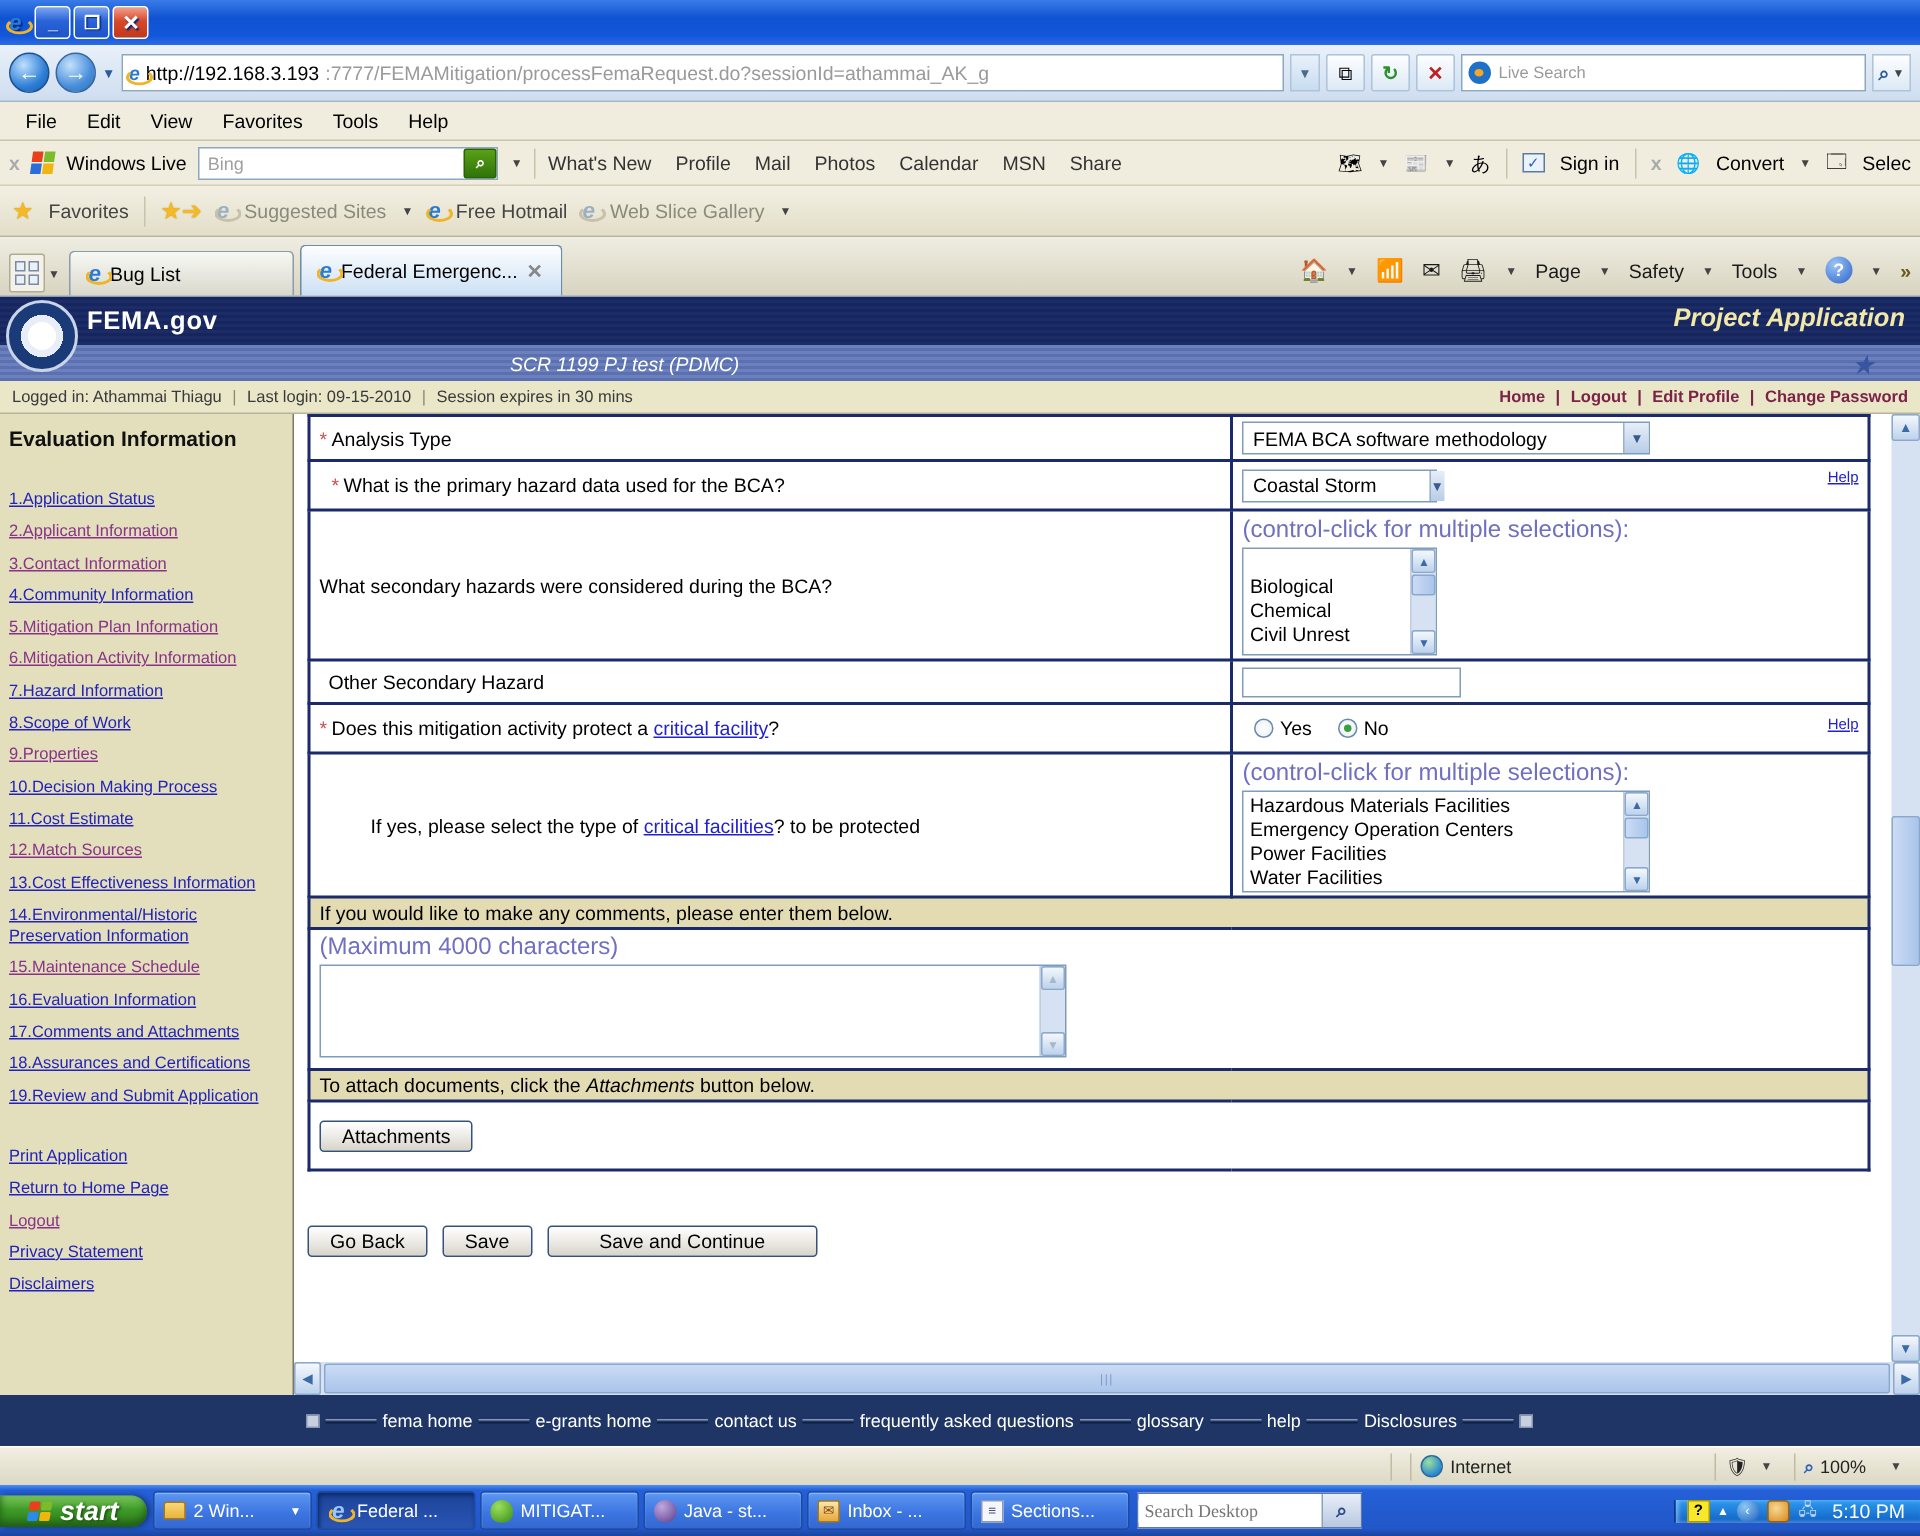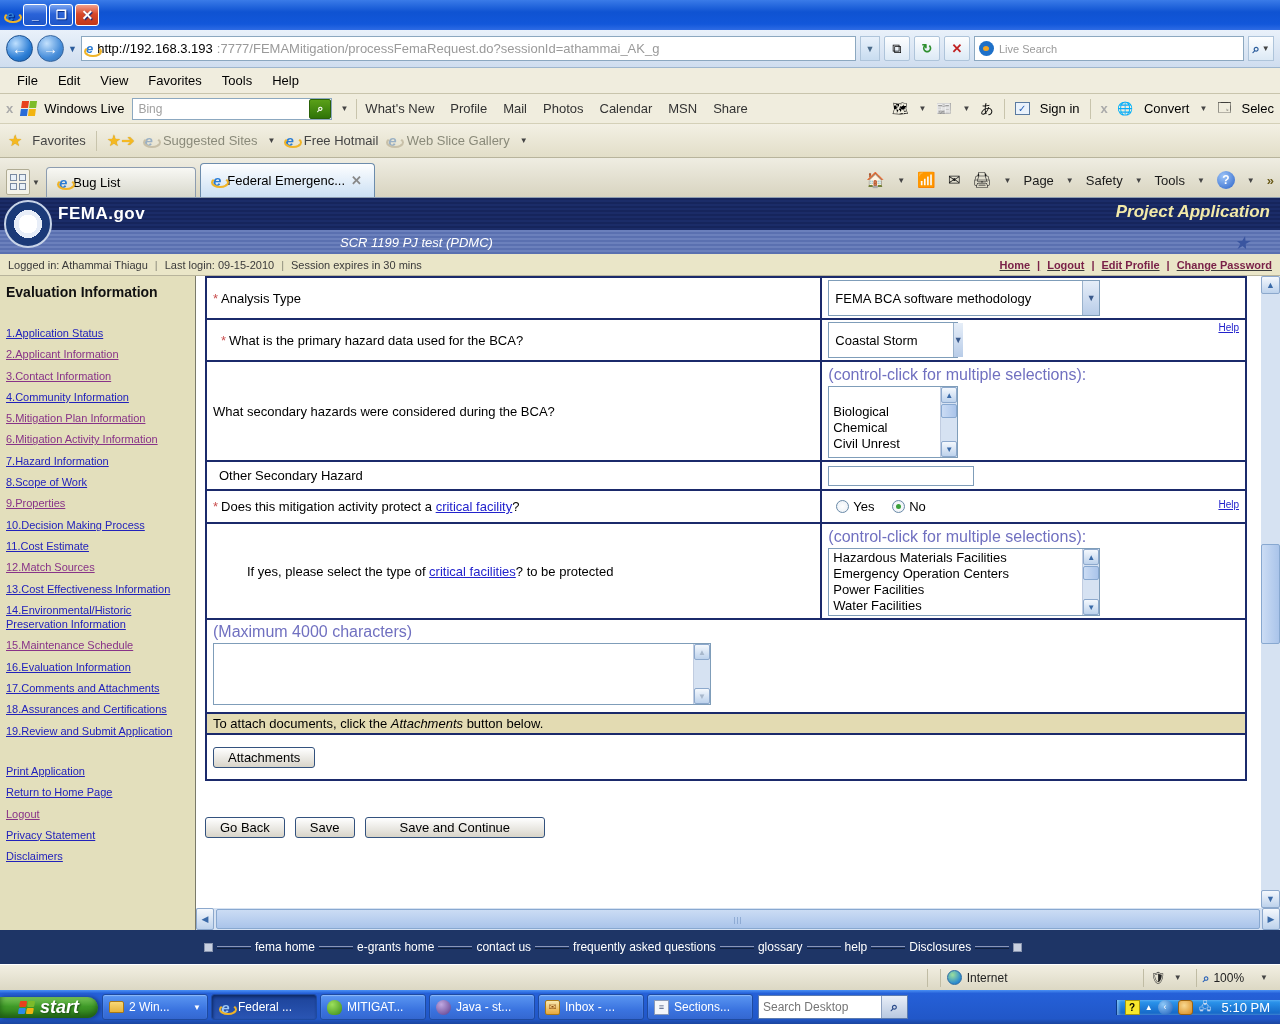--- a/index.html
+++ b/index.html
@@ -83,21 +83,21 @@
   
   .fema-band1 { height:32px; background:repeating-linear-gradient(180deg,#16255C 0 2px,#1B2C68 2px 4px); display:flex; align-items:center; position:relative; color:#fff; }
   .fema-logo { position:absolute; left:4px; top:2px; width:48px; height:48px; border-radius:50%; background:radial-gradient(circle,#FFFFFF 0 30%,#E8EEF8 30% 45%, #1B3A78 45% 72%, #FFF 72% 78%, #1B3A78 78%); border:2px solid #C8D4E8; z-index:5; }
   .fema-brand { margin-left:58px; font-size:17px; font-weight:bold; color:#FFF; letter-spacing:.5px; }
   .proj-title { position:absolute; right:10px; top:4px; font-size:17px; font-weight:bold; font-style:italic; color:#F2E9A8; }
   .fema-band2 { height:24px; background:repeating-linear-gradient(180deg,#6B80BC 0 2px,#5A70B0 2px 4px); color:#FFF; font-style:italic; font-size:13px; display:flex; align-items:center; position:relative; }
   .fema-band2 .sub { margin-left:340px; }
   .band2-star { position:absolute; right:30px; top:2px; color:#3A55A0; font-size:18px; }
   .loginbar { height:22px; background:#EAE6C8; border-bottom:1px solid #B8B49C; display:flex; align-items:center; font-size:11px; color:#3A3A3A; padding:0 8px; }
   .loginbar .sep { margin:0 7px; color:#8A8A7A; }
-  .login-links { margin-left:auto; font-weight:bold;text-decoration:underline; }
+  .login-links { margin-left:auto; font-weight:bold; }
   .login-links a { color:#7A2248; text-decoration:none; }
   .login-links .sep { color:#7A2248; }
 
   
   .content { height:654px; display:flex; background:#fff; }
   .sidebar { width:196px; background:#E3DFBC; border-right:1px solid #7A7A6A; padding:8px 6px; overflow:hidden; }
   .sidebar h2 { font-size:14px; color:#111; margin-bottom:26px; }
   .side-link { display:block; font-size:11px; color:#2222BB; text-decoration:underline; margin-bottom:7px; line-height:1.3; }
   .side-link.visited { color:#883388; }
   .side-foot { margin-top:26px; }
@@ -108,21 +108,21 @@
   table.femaform { border-collapse:collapse; width:1042px; border:2px solid #1B2A6B; }
   .femaform td { border:2px solid #1B2A6B; vertical-align:middle; padding:2px 6px; font-size:13px; color:#000; }
   .lblcol { width:498px; }
   .req { color:#C94F4F; margin-right:3px; }
   .tanhdr { background:#E3DBB2; font-size:13px; color:#101010; padding:4px 6px; }
   .hint { color:#7070C0; font-size:16px; }
   .helplink { color:#2222CC; font-size:10px; text-decoration:underline; float:right; }
   .inlink { color:#2222CC; text-decoration:underline; }
 
   
-  .xp-select { display:inline-flex; align-items:center; height:36px; border:1px solid #7F9DB9; background:#fff; font-size:13px;gap:29px; }
+  .xp-select { display:inline-flex; align-items:center; height:22px; border:1px solid #7F9DB9; background:#fff; font-size:13px;gap:29px; }
   .xp-select .val { padding:0 6px; flex:1; white-space:nowrap; }
   .xp-select .btn { width:17px; height:100%; background:linear-gradient(180deg,#E6EEF8,#B8CCE8); border-left:1px solid #9AB2CC; color:#3A5A8C; font-size:9px; display:flex; align-items:center; justify-content:center; }
   .xp-input { height:20px; border:1px solid #7F9DB9; background:#fff; font-size:13px; padding:0 3px; font-family:"Liberation Sans",sans-serif; outline:none; }
   .listbox { border:1px solid #7F9DB9; background:#fff; display:flex; }
   .listbox .opts { flex:1; padding:1px 4px; overflow:hidden; }
   .listbox .opt { font-size:13px; line-height:16px; min-height:16px; white-space:nowrap; }
   .sb { width:17px; background:#D6E2F2; display:flex; flex-direction:column; border-left:1px solid #C0CCE0; }
   .sb .arr { height:16px; background:linear-gradient(180deg,#F4F8FD,#BDD2EC); border:1px solid #8CA8CC; color:#3A6AA8; font-size:8px; display:flex; align-items:center; justify-content:center; border-radius:2px; }
   .sb .track { flex:1; position:relative; }
   .sb .thumb { position:absolute; left:0; right:0; background:linear-gradient(90deg,#CBDCF4,#AAC4EA); border:1px solid #88A8D0; border-radius:2px; }
@@ -164,21 +164,21 @@
   .taskbtns { display:flex; align-items:center; gap:3px; padding:3px 4px; flex:1; overflow:hidden; }
   .taskbtn { height:26px; min-width:106px; max-width:118px; border-radius:3px; background:linear-gradient(180deg,#5B97F2,#3B74E0 60%,#3467D0); border:1px solid #1E4AA0; color:#fff; font-size:12px; display:flex; align-items:center; gap:5px; padding:0 6px; white-space:nowrap; overflow:hidden; box-shadow:inset 0 1px 1px #8CB8F8; }
   .taskbtn.active { background:linear-gradient(180deg,#1C4399,#2A55B4); box-shadow:inset 1px 2px 3px #0E2A66; }
   .tb-ico { width:15px; height:15px; flex:none; display:inline-flex; align-items:center; justify-content:center; font-size:12px; }
   .folder-ico { background:linear-gradient(180deg,#F8D878,#E8B43C); border:1px solid #A87818; border-radius:2px 2px 1px 1px; width:15px; height:12px; }
   .frog-ico { background:radial-gradient(circle at 35% 30%,#9CE05C,#3A8A18); border-radius:50% 50% 40% 40%; }
   .java-ico { background:radial-gradient(circle at 35% 30%,#C0A8E0,#5A3A8A); border-radius:50%; }
   .notes-ico { background:linear-gradient(180deg,#F8E8B0,#E8A83C); border:1px solid #A87818; border-radius:2px; color:#8A4A10; font-size:9px; }
   .doc-ico { background:#F4F6FA; border:1px solid #8A9AB8; color:#44557A; font-size:9px; }
   .desk-search { width:150px; height:24px; background:#fff; border:1px solid #5A7AB0; display:flex; align-items:center; margin:5px 2px; }
-  .desk-search input { flex:1; border:none; outline:none; font-size:12px; color:#888; padding:0 4px; font-family:Liberation Sans, sans-serif; width:110px; }
+  .desk-search input { flex:1; border:none; outline:none; font-size:12px; color:#888; padding:0 4px; font-family:Liberation Serif, serif; width:110px; }
   .desk-search .go { width:26px; height:22px; background:linear-gradient(180deg,#E8EEF8,#B8C8E0); border-left:1px solid #8CA0C0; color:#2A4A8A; display:flex; align-items:center; justify-content:center; font-weight:bold; }
   .tray { background:linear-gradient(180deg,#2E9AF0,#1468C8 90%); border-left:1px solid #0A3A88; box-shadow:inset 2px 0 3px rgba(255,255,255,.4); display:flex; align-items:center; gap:5px; padding:0 10px 0 8px; color:#fff; }
   .tray-ico { width:15px; height:15px; display:inline-flex; align-items:center; justify-content:center; font-size:11px; }
   .q-ico { background:#F8E82C; color:#000; font-weight:bold; border:1px solid #A89810; font-size:10px; }
   .back-circ { background:radial-gradient(circle at 35% 30%,#8CC8F8,#1A5AB8); border-radius:50%; font-size:9px; }
   .clock-ico { background:radial-gradient(circle at 40% 35%,#F8D890,#D88A20); border-radius:3px; border:1px solid #9A6210; }
   .net-ico { color:#C8D8F0; }
   .tray-time { font-size:13px; margin-left:4px; }
 </style>
 </head>
@@ -449,20 +449,23 @@
                   <div class="sb">
                     <span class="arr">▲</span>
                     <span class="track">
                           <span class="thumb" style="top:1px;height:14px"></span>
                         </span>
                     <span class="arr">▼</span>
                   </div>
                 </div>
               </td>
             </tr>
+            <tr>
+              <td colspan="2" class="tanhdr">If you would like to make any comments, please enter them below.</td>
+            </tr>
             <tr style="height:94px">
               <td colspan="2" style="vertical-align:top; padding-top:3px">
                 <div class="hint">(Maximum 4000 characters)</div>
                 <div class="txtarea-wrap" style="margin-top:2px">
                   <textarea style=""></textarea>
                   <div class="sb">
                     <span class="arr" style="color:#A8B8CC">▲</span>
                     <span class="track"></span>
                     <span class="arr" style="color:#A8B8CC">▼</span>
                   </div>

